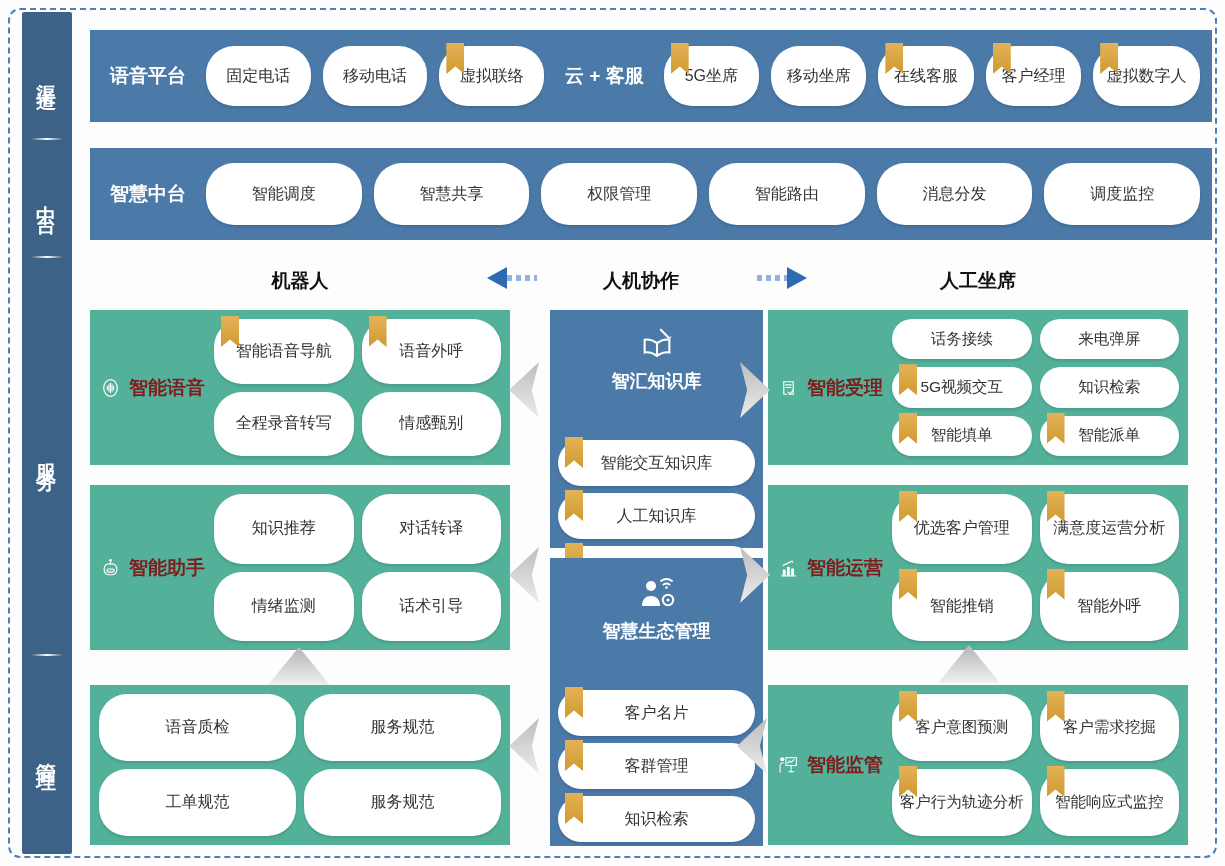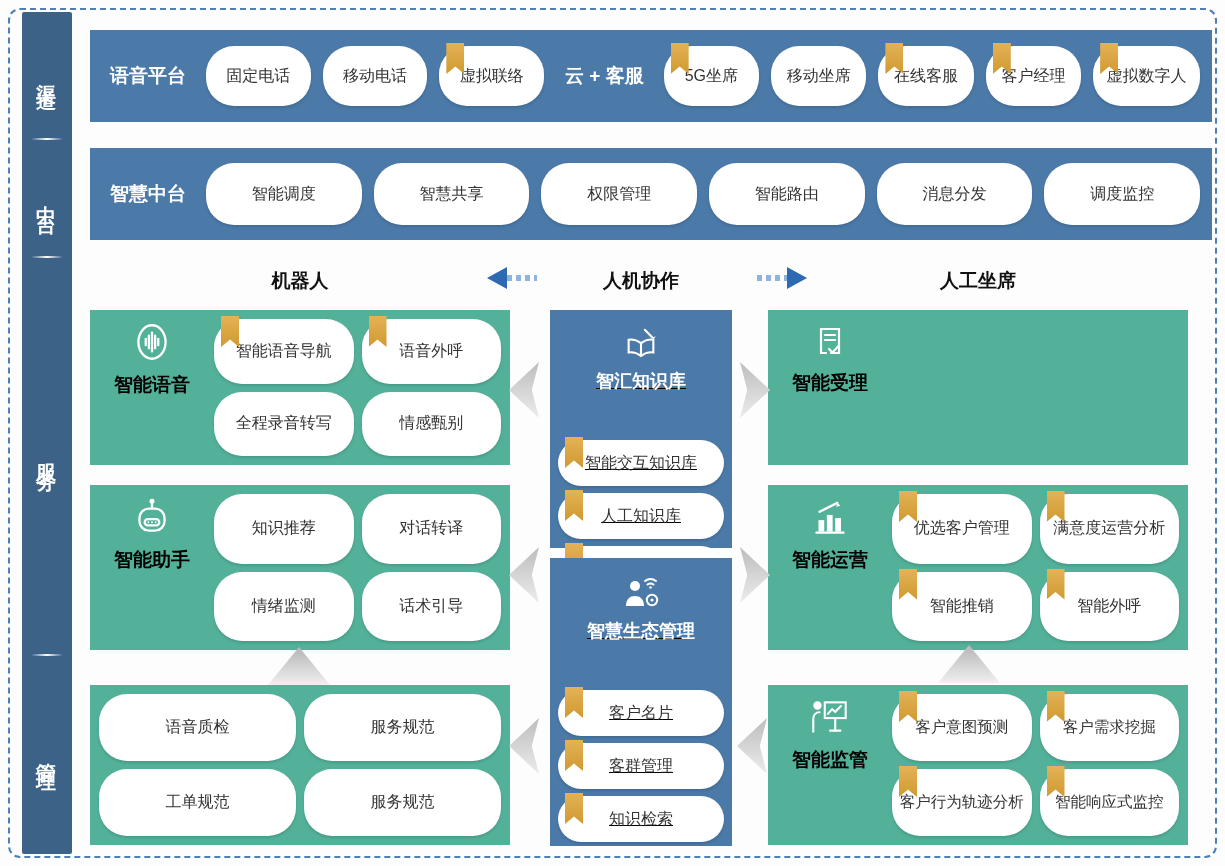--- a/index.html
+++ b/index.html
@@ -34,29 +34,29 @@
   .flow{position:absolute;display:flex;align-items:center;}
   .tri-l{width:0;height:0;border-top:11px solid transparent;border-bottom:11px solid transparent;
          border-right:20px solid #2d6ab1;}
   .tri-r{width:0;height:0;border-top:11px solid transparent;border-bottom:11px solid transparent;
          border-left:20px solid #2d6ab1;}
   .dash{width:30px;height:6px;background:repeating-linear-gradient(90deg,#8fb4e0 0 5px,transparent 5px 9px);}
 
   
   .gblock{position:absolute;left:90px;width:420px;background:#53b19a;padding:9px;display:flex;gap:9px;box-sizing:border-box;}
   .gblock.right{left:768px;}
-  .gb-side{width:106px;display:flex;flex-direction:column;align-items:center;justify-content:flex-start;gap:7px;color:#000000;}
+  .gb-side{width:106px;display:flex;flex-direction:row;align-items:center;justify-content:flex-start;gap:7px;color:#7f1d1d;}
   .gb-title{font-weight:bold;font-size:19px;white-space:nowrap;}
   .gb-items{flex:1;display:grid;grid-template-columns:1fr 1fr;gap:8px;}
   .gb-items .witem{font-size:16px;}
   .gb-items.r3 .witem{font-size:15.5px;}
 
   
-  .mblock{position:absolute;left:550px;width:182px;background:#4b7aa9;padding:8px;
-          display:flex;flex-direction:column;box-sizing:border-box;text-decoration:underline;}
+  .mblock{position:absolute;left:550px;width:213px;background:#4b7aa9;padding:8px;
+          display:flex;flex-direction:column;box-sizing:border-box;}
   .mb-head{display:flex;flex-direction:column;align-items:center;justify-content:center;
            color:#fff;gap:5px;padding:8px 0 12px;}
   .mb-title{font-weight:bold;font-size:18px;white-space:nowrap;}
   .mb-items{display:flex;flex-direction:column;gap:7px;margin-top:35px;}
   .mb-items .witem{height:46px;}
 
   
   .chev{position:absolute;width:30px;height:56px;background:linear-gradient(180deg,#bdbdbd,#ececec);}
   .chev.pl{clip-path:polygon(0 50%,100% 0,76% 50%,100% 100%);}
   .chev.pr{clip-path:polygon(100% 50%,0 0,24% 50%,0 100%);}
@@ -306,20 +306,43 @@
         <g stroke="#fff" stroke-width="2.2" fill="none" stroke-linecap="round">
           <path d="M13 10 h18 v24 h-8"></path>
           <path d="M13 10 v24 h5"></path>
           <line x1="17" y1="16" x2="27" y2="16"></line>
           <line x1="17" y1="21" x2="27" y2="21"></line>
           <path d="M21 30 l3.5 3.5 6.5-7"></path>
         </g>
       </svg>
       <span class="gb-title">智能受理</span>
     </div>
+    <div class="gb-items r3">
+      <div class="witem">
+          <span>话务接续</span>
+        </div>
+      <div class="witem">
+          <span>来电弹屏</span>
+        </div>
+      <div class="witem">
+          <span class="ribbon"></span>
+          <span>5G视频交互</span>
+        </div>
+      <div class="witem">
+          <span>知识检索</span>
+        </div>
+      <div class="witem">
+          <span class="ribbon"></span>
+          <span>智能填单</span>
+        </div>
+      <div class="witem">
+          <span class="ribbon"></span>
+          <span>智能派单</span>
+        </div>
+    </div>
   </div>
 
   <div class="gblock right" style="top:485px;height:165px;">
     <div class="gb-side">
       <svg width="46" height="46" viewBox="0 0 44 44">
         <g stroke="#fff" stroke-width="2.2" fill="none" stroke-linecap="round">
           <rect x="11" y="25" width="5.5" height="11" fill="#fff" stroke="none"></rect>
           <rect x="19" y="20" width="5.5" height="16" fill="#fff" stroke="none"></rect>
           <rect x="27" y="23" width="5.5" height="13" fill="#fff" stroke="none"></rect>
           <line x1="9" y1="37" x2="35" y2="37"></line>

